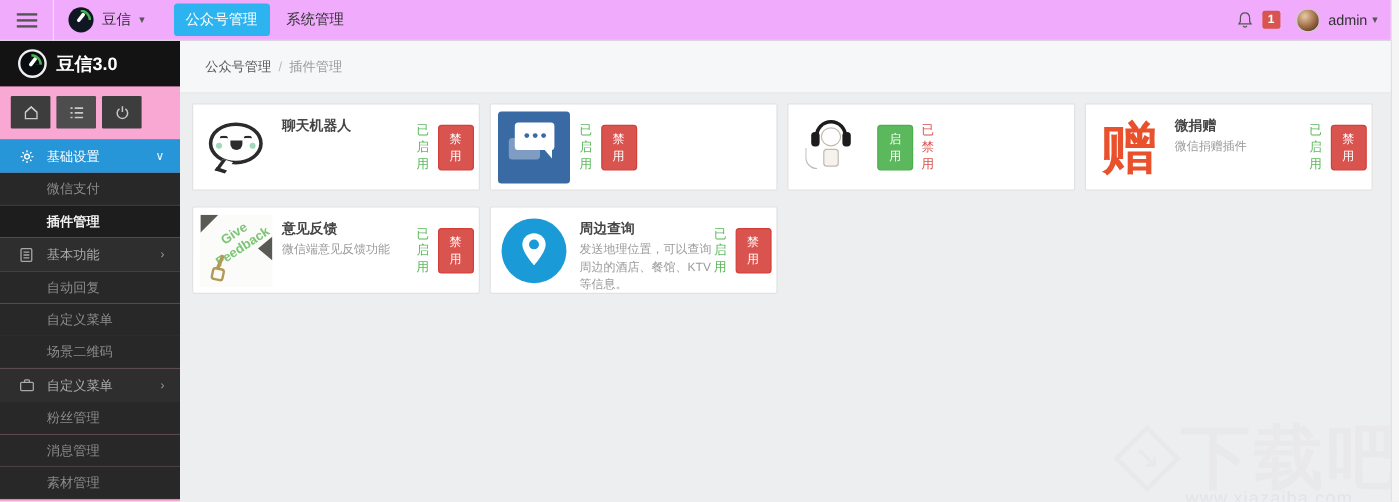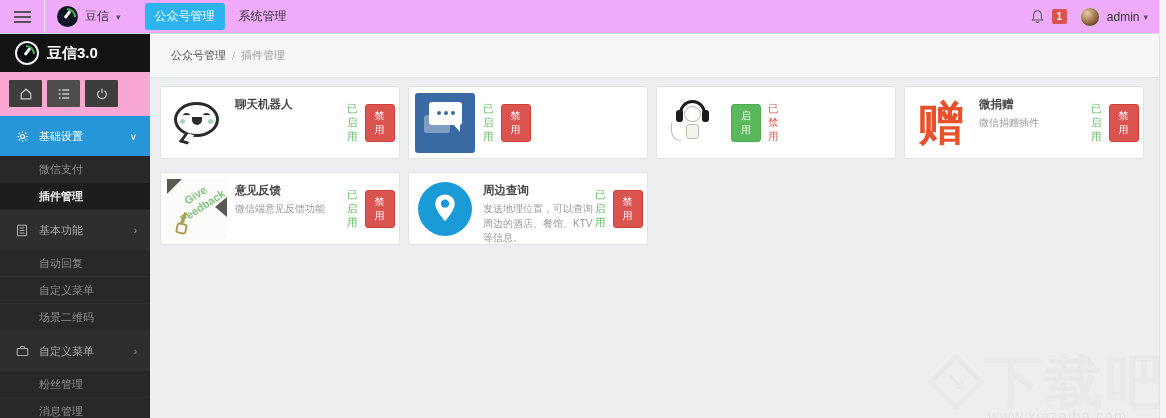--- a/index.html
+++ b/index.html
@@ -73,21 +73,21 @@
   .sb-header .logo { width:24px; height:24px; border:2px solid #efefef; background:#090d12; }
   .sb-brand { color:#fff; font-size:15px; font-weight:bold; }
   .sb-iconrow { display:flex; gap:5px; padding:8px 9px 9px 9px; }
   .sb-iconbtn {
     width:33px; height:27px; background:#3d3d3d; display:flex; align-items:center;
     justify-content:center; cursor:pointer; border-radius:1px;
   }
   .sb-iconbtn.lit { background:#4d4d4d; }
   .sb-iconbtn svg { stroke:#c9c9c9; }
   .nav-item {
-    height:40px; display:flex; align-items:center; font-size:11px;
+    height:28px; display:flex; align-items:center; font-size:11px;
     cursor:pointer; position:relative;
   }
   .nav-parent { color:#a9a9a9; padding-left:15px; background:#2e2e2e; }
   .nav-parent .nav-ic { width:14px; display:flex; justify-content:center; margin-right:10px; }
   .nav-parent svg { stroke:#a9a9a9; }
   .nav-chevron { margin-left:auto; margin-right:13px; font-size:10px; color:#9b9b9b; }
   .nav-parent.active { background:#2696d8; color:#fff; }
   .nav-parent.active svg { stroke:#fff; }
   .nav-parent.active .nav-chevron { color:#e8f4fb; }
   .nav-sub {

